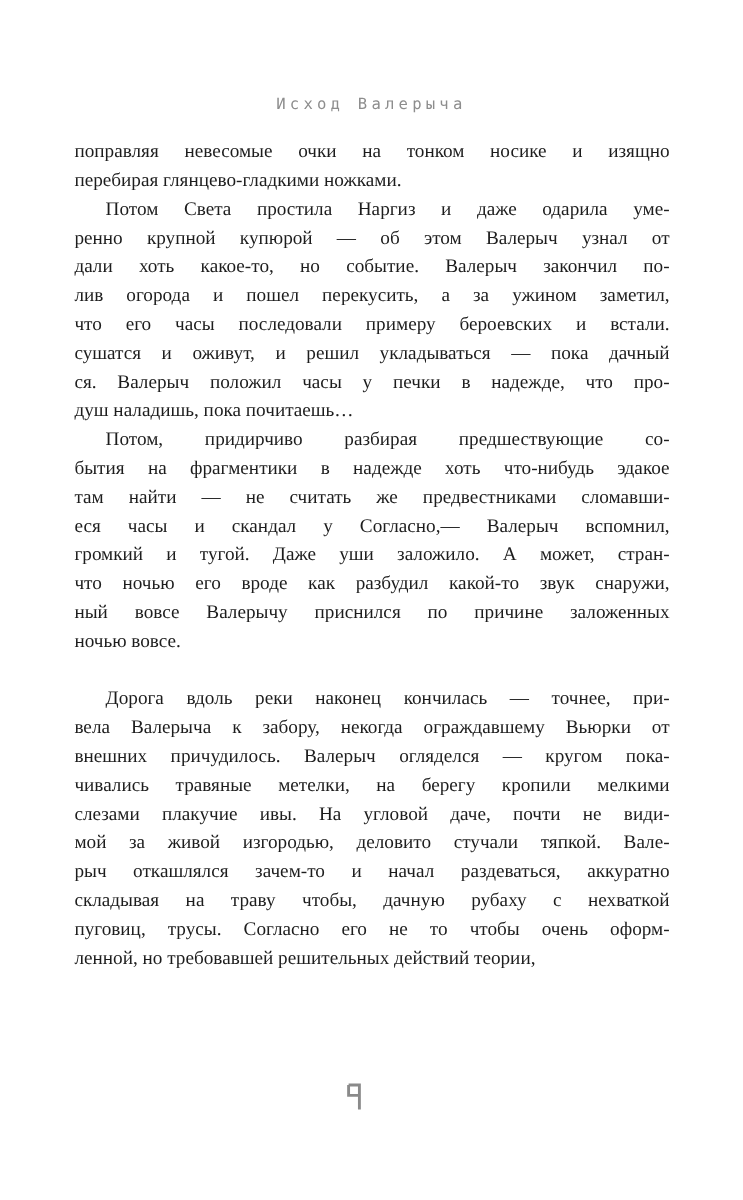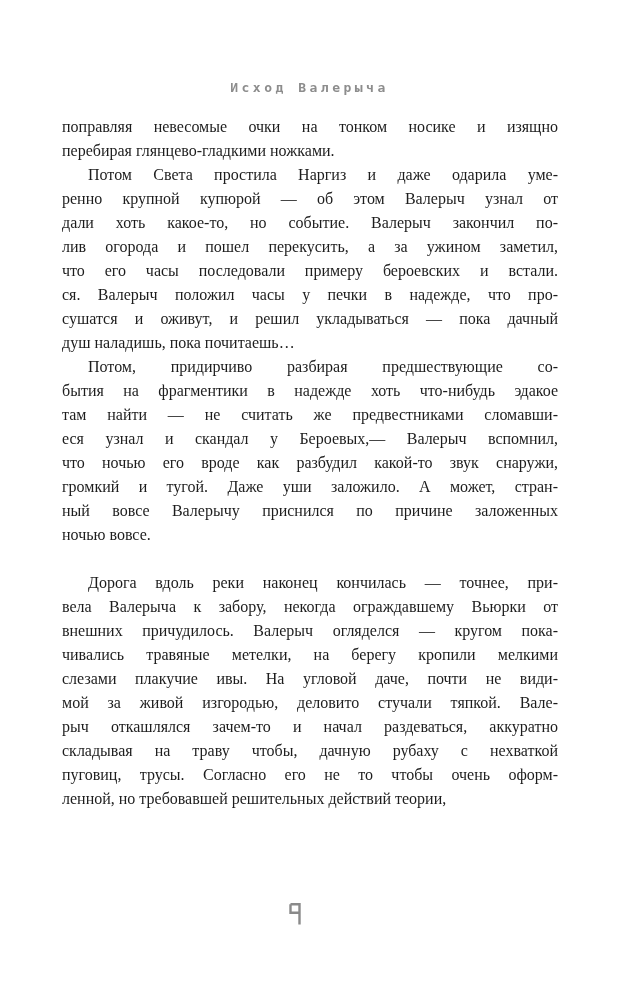--- a/index.html
+++ b/index.html
@@ -16,21 +16,21 @@
     font-family: "Liberation Serif", serif;
   }
   .running-title {
     position: absolute;
     top: 80px;
     left: 0;
     width: 100%;
     text-align: center;
     font-family: "DejaVu Sans Mono", monospace;
     font-size: 13px;
-    font-weight: bold;
+    font-weight: normal;
     letter-spacing: 3.5px;
     color: var(--muted, #8d8d8d);
   }
   .text-block {
     position: absolute;
     top: 115px;
     left: 62px;
     width: 496px;
     color: var(--text, #1d1d1d);
     font-size: 16px;
@@ -65,31 +65,31 @@
       <div class="para">
         <div class="line">поправляя невесомые очки на тонком носике и изящно</div>
         <div class="line last">перебирая глянцево-гладкими ножками.</div>
       </div>
       <div class="para">
         <div class="line indent">Потом Света простила Наргиз и даже одарила уме-</div>
         <div class="line">ренно крупной купюрой — об этом Валерыч узнал от</div>
         <div class="line">дали хоть какое-то, но событие. Валерыч закончил по-</div>
         <div class="line">лив огорода и пошел перекусить, а за ужином заметил,</div>
         <div class="line">что его часы последовали примеру бероевских и встали.</div>
+        <div class="line">сушатся и оживут, и решил укладываться — пока дачный</div>
         <div class="line">ся. Валерыч положил часы у печки в надежде, что про-</div>
-        <div class="line">сушатся и оживут, и решил укладываться — пока дачный</div>
         <div class="line last">душ наладишь, пока почитаешь…</div>
       </div>
       <div class="para">
         <div class="line indent">Потом, придирчиво разбирая предшествующие со-</div>
         <div class="line">бытия на фрагментики в надежде хоть что-нибудь эдакое</div>
         <div class="line">там найти — не считать же предвестниками сломавши-</div>
-        <div class="line">еся узнал и скандал у Бероевых,— Валерыч вспомнил,</div>
+        <div class="line">еся часы и скандал у Согласно,— Валерыч вспомнил,</div>
+        <div class="line">громкий и тугой. Даже уши заложило. А может, стран-</div>
         <div class="line">что ночью его вроде как разбудил какой-то звук снаружи,</div>
-        <div class="line">громкий и тугой. Даже уши заложило. А может, стран-</div>
         <div class="line">ный вовсе Валерычу приснился по причине заложенных</div>
         <div class="line last">ночью вовсе.</div>
       </div>
       <div class="para gap">
         <div class="line indent">Дорога вдоль реки наконец кончилась — точнее, при-</div>
         <div class="line">вела Валерыча к забору, некогда ограждавшему Вьюрки от</div>
         <div class="line">внешних причудилось. Валерыч огляделся — кругом пока-</div>
         <div class="line">чивались травяные метелки, на берегу кропили мелкими</div>
         <div class="line">слезами плакучие ивы. На угловой даче, почти не види-</div>
         <div class="line">мой за живой изгородью, деловито стучали тяпкой. Вале-</div>

